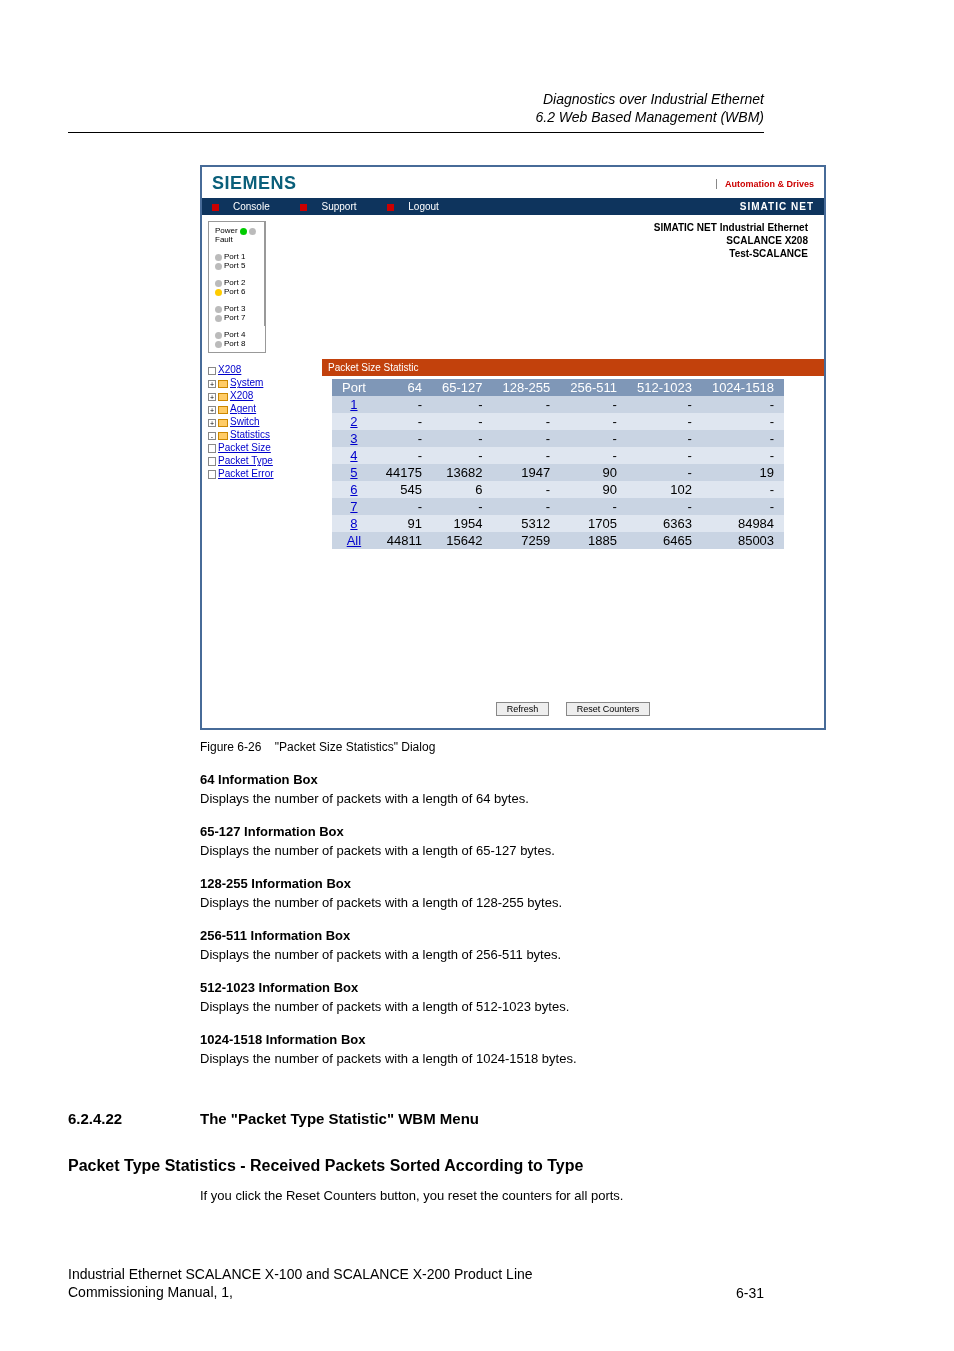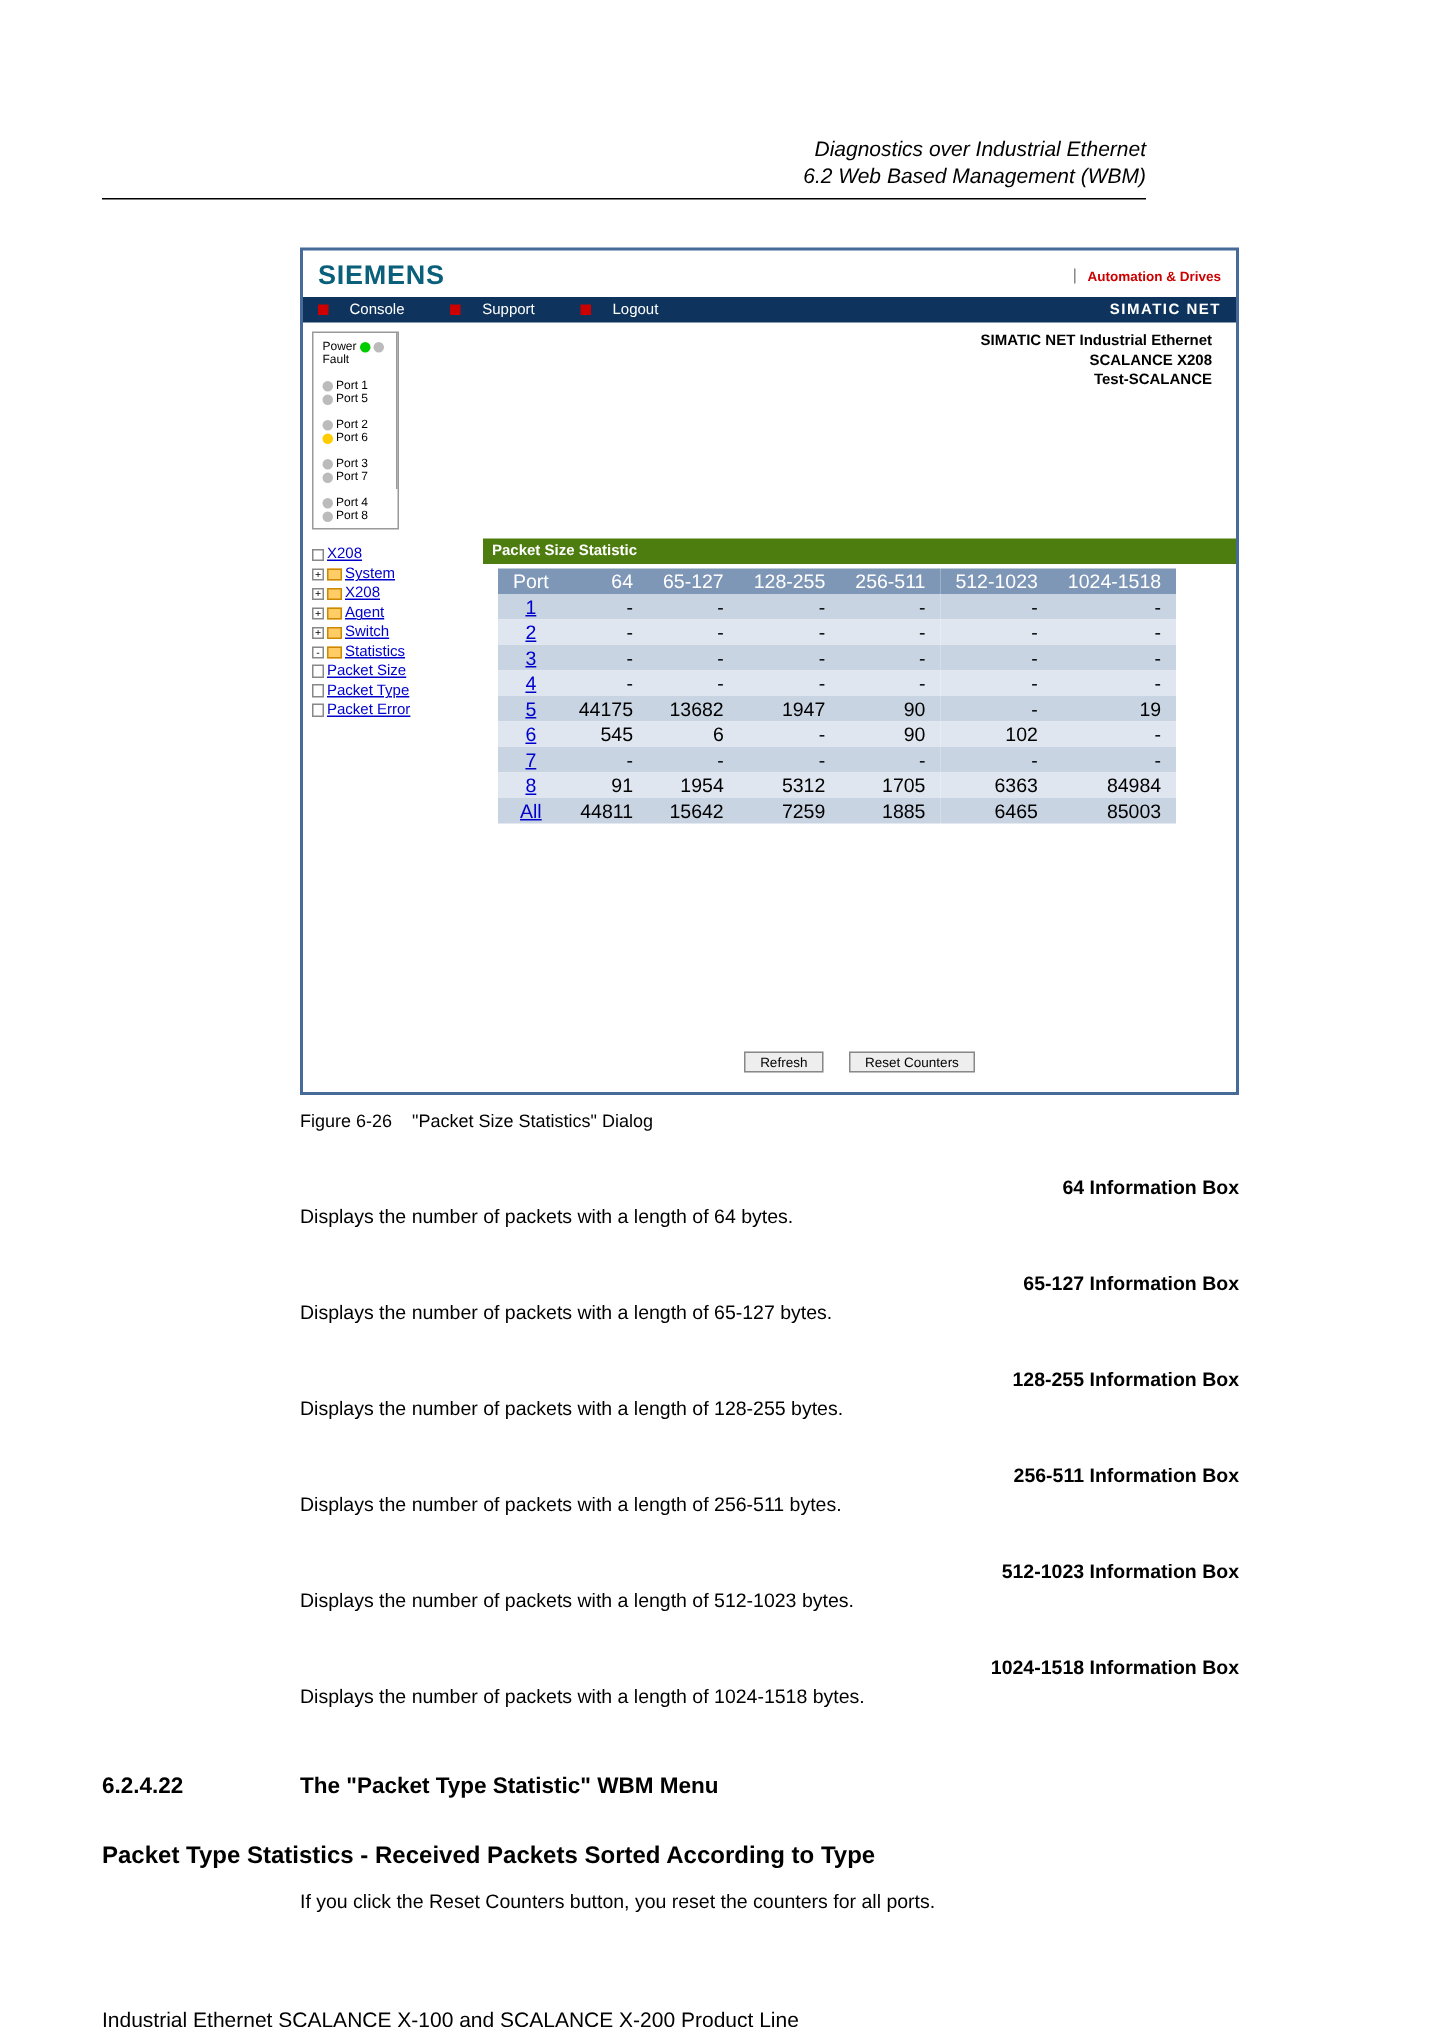--- a/index.html
+++ b/index.html
@@ -31,36 +31,36 @@
   .ss-body { display:flex; min-height:280px; }
   .ss-tree { width:120px; font-size:10px; padding:4px 6px; }
   .ss-tree .row { padding:1px 0; white-space:nowrap; }
   .ss-tree .ic-sq { display:inline-block; width:8px; height:8px; border:1px solid #888; margin-right:2px; font-size:7px; line-height:7px; text-align:center; vertical-align:middle;}
   .ss-tree .fld { display:inline-block; width:10px; height:8px; background:#fc6; border:1px solid #c80; margin-right:2px; vertical-align:middle; }
   .ss-tree .doc { display:inline-block; width:8px; height:9px; background:#fff; border:1px solid #888; margin-right:2px; vertical-align:middle; }
   .ss-tree a { color:#00c; text-decoration:underline; }
   .indent1{padding-left:12px;}
 
   .ss-main { flex:1; padding:0 0 6px 0; }
-  .ss-title { background:#4d7c0f; color:#fff; font-size:10px; font-weight:bold; padding:3px 6px; }
+  .ss-title { background:#c2410c; color:#fff; font-size:10px; font-weight:normal; padding:3px 6px; }
   .stat-table { font-size:13px; border-collapse:collapse; margin:3px 10px; }
   .stat-table th { background:#7f97b7; color:#fff; font-weight:normal; padding:1px 10px; text-align:right; }
   .stat-table th:first-child{text-align:center;}
   .stat-table td { background:#c9d4e3; padding:1px 10px; text-align:right; }
   .stat-table tr.alt td { background:#dfe6f0; }
   .stat-table td:first-child { text-align:center; }
   .stat-table td:first-child a { color:#00c; text-decoration:underline; }
 
   .ss-buttons { text-align:center; padding:6px 0; }
   .ss-buttons button { font-size:9px; padding:1px 10px; margin:0 6px; background:#eee; border:1px solid #888; }
 
   
   .content { margin-left: 132px; width: 626px; }
   .caption { font-size:12px; margin:10px 0 18px 0; }
-  .h3 { font-size:13px; font-weight:bold; margin-top:30px; margin-bottom:4px;text-align:right; }
+  .h3 { font-size:13px; font-weight:bold; margin-top:18px; margin-bottom:4px; }
   .p { font-size:13px; margin-bottom:2px; }
 
   .section-num { font-size:15px; font-weight:bold; margin-top:44px; margin-bottom:30px; }
   .section-num .num{ display:inline-block; width:132px; }
 
   .sub-h { font-size:16px; font-weight:bold; margin-bottom:12px; margin-left:0; }
   .wide-p { font-size:13px; margin-left:132px; width:660px; margin-bottom:10px; line-height:1.35; }
 
   .footer { margin-top:60px; display:flex; justify-content:space-between; font-size:14px; align-items:flex-end; }
   .footer .left{line-height:1.3;}

